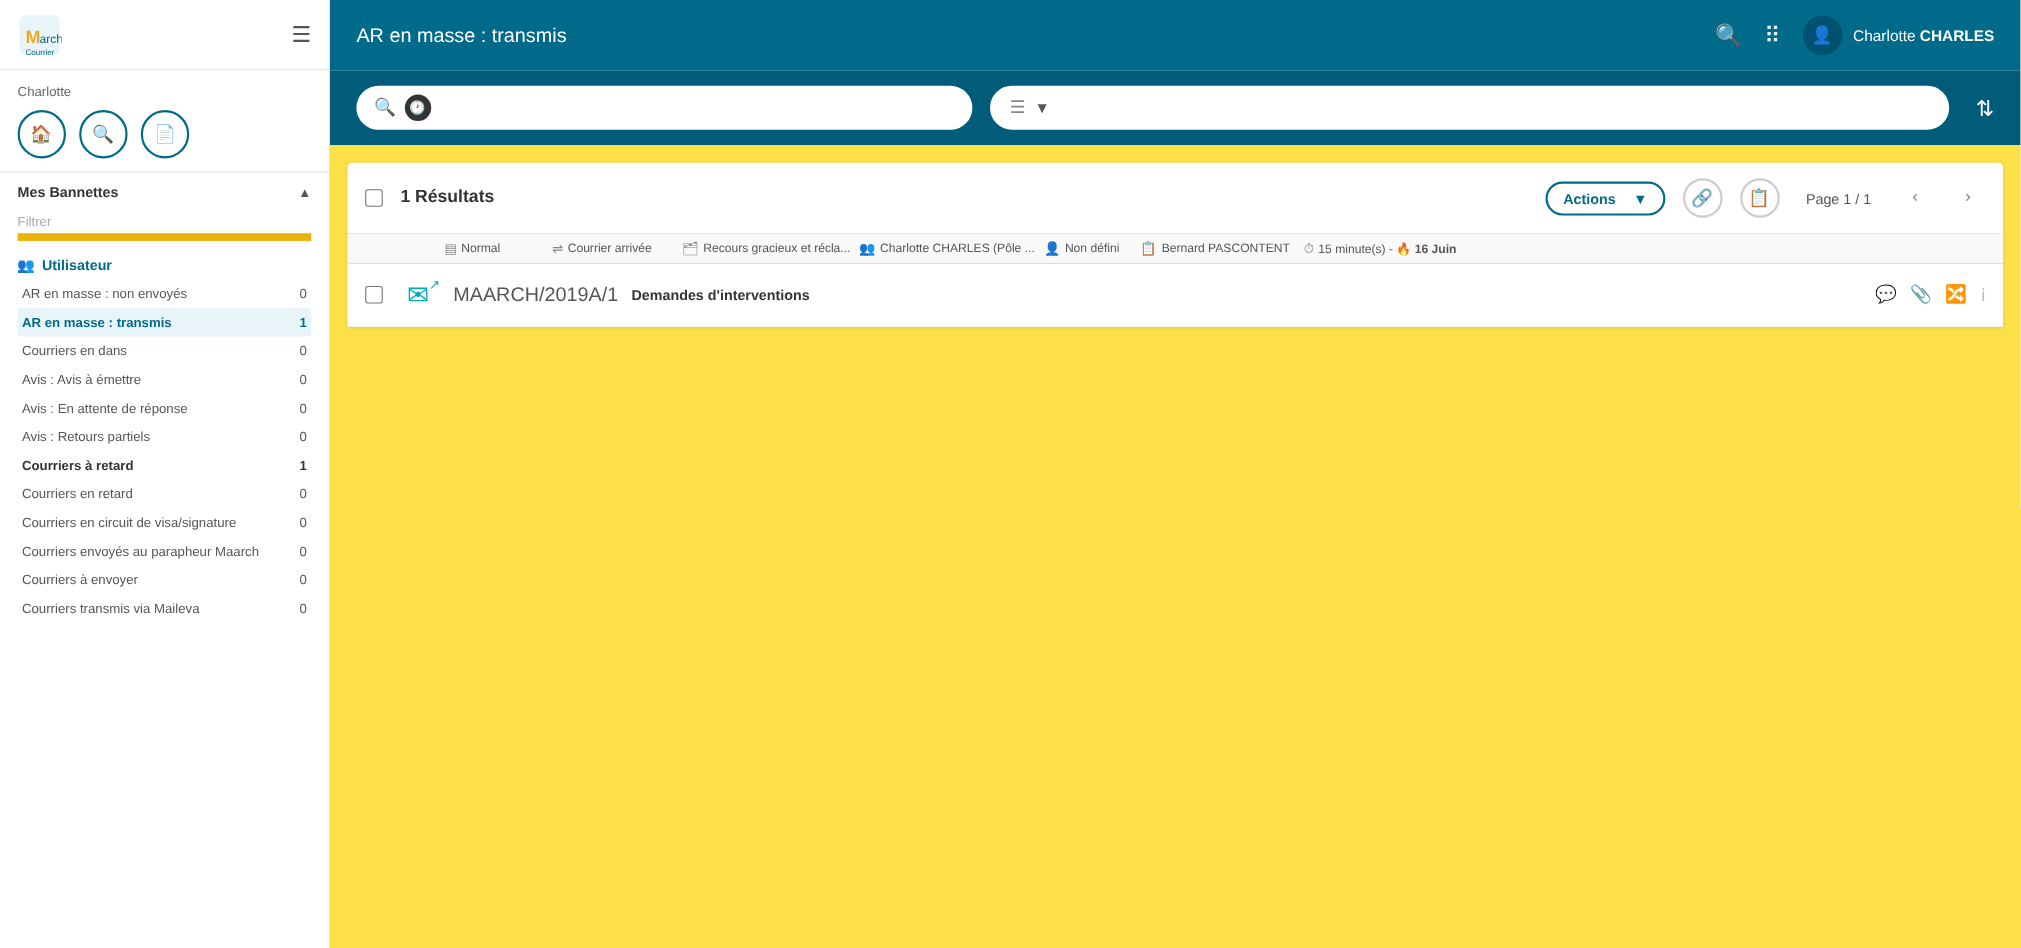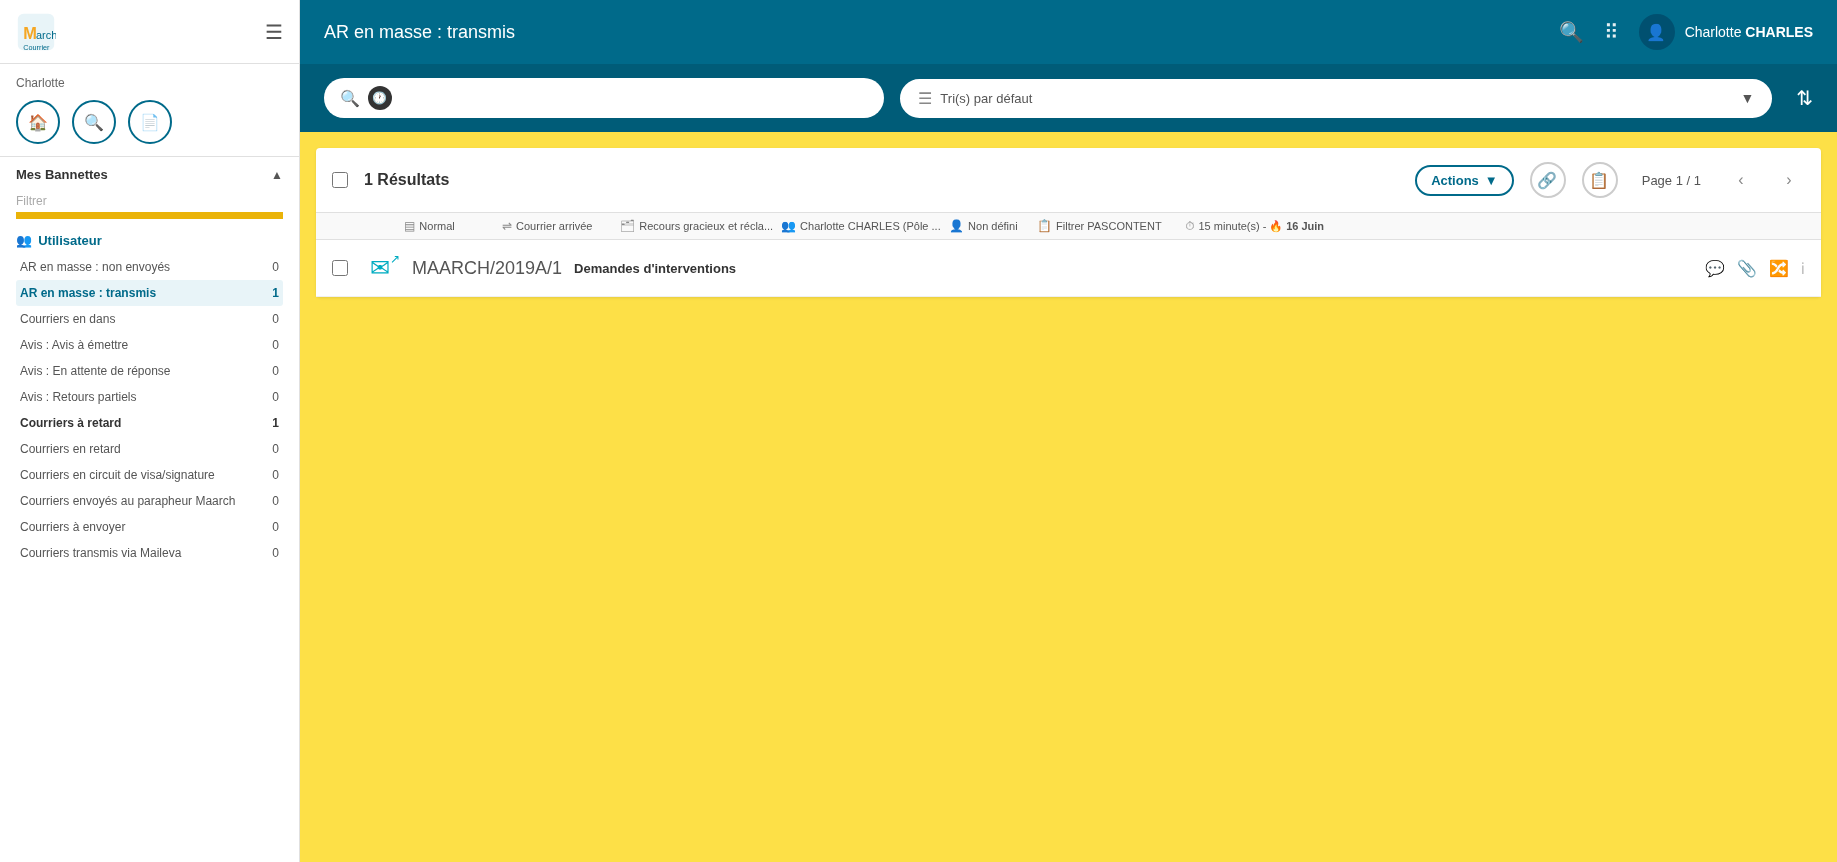--- a/index.html
+++ b/index.html
@@ -288,21 +288,21 @@
     }
     .results-count {
       font-size: 16px;
       font-weight: bold;
       color: #333;
       flex: 1;
     }
     .actions-btn {
       display: flex;
       align-items: center;
-      gap: 6px;
+      gap: 16px;
       border: 2px solid #006a8a;
       border-radius: 20px;
       padding: 6px 14px;
       color: #006a8a;
       background: #fff;
       font-size: 13px;
       cursor: pointer;
       font-weight: bold;
     }
     .icon-btn {
@@ -516,21 +516,20 @@
     </div>
   </div>
 
   <div class="searchbar">
     <div class="search-box">
       <span class="search-icon-inner">🔍</span>
       <div class="search-clock">🕐</div>
     </div>
     <div class="sort-box">
       <span class="sort-icon">☰</span>
-      <span class="sort-box-label">Tri(s) par défaut</span>
       <span class="sort-chevron">▼</span>
     </div>
     <span class="sort-filter-icon">⇅</span>
   </div>
 
   <div class="content">
     <div class="results-panel">
 
       <div class="results-header">
         <input type="checkbox" class="select-all-checkbox" style="">
@@ -571,21 +570,21 @@
         <div class="col-header" style="min-width:160px;">
           <span class="col-header-icon">👥</span>
           <span>Charlotte CHARLES (Pôle ...</span>
         </div>
         <div class="col-header" style="min-width:80px;">
           <span class="col-header-icon">👤</span>
           <span>Non défini</span>
         </div>
         <div class="col-header" style="min-width:140px;">
           <span class="col-header-icon">📋</span>
-          <span>Filtrer PASCONTENT</span>
+          <span>Bernard PASCONTENT</span>
         </div>
         <div class="col-header" style="flex:1;">
           <span class="col-header-icon">⏱</span>
           <span>15 minute(s) - 🔥 <strong>16 Juin</strong></span>
         </div>
       </div>
 
       <div id="mail-rows">
           <div class="mail-row">
     <input type="checkbox" class="mail-checkbox" style="">

